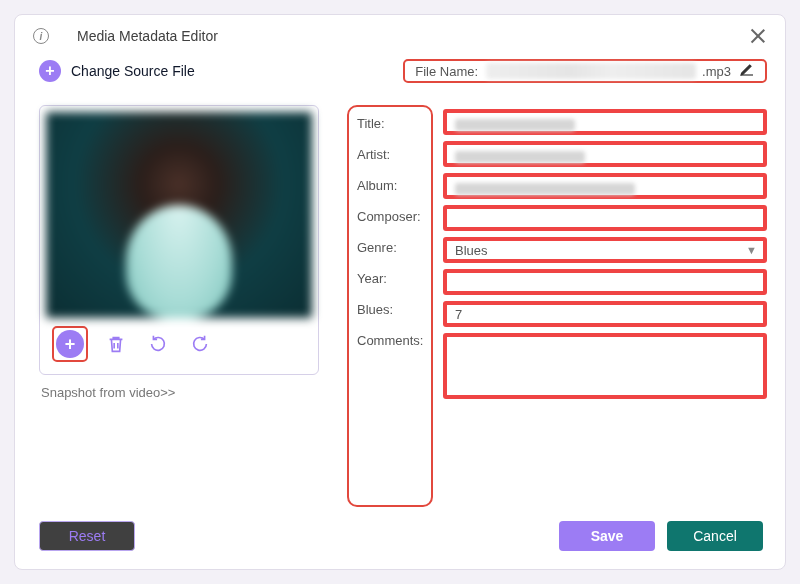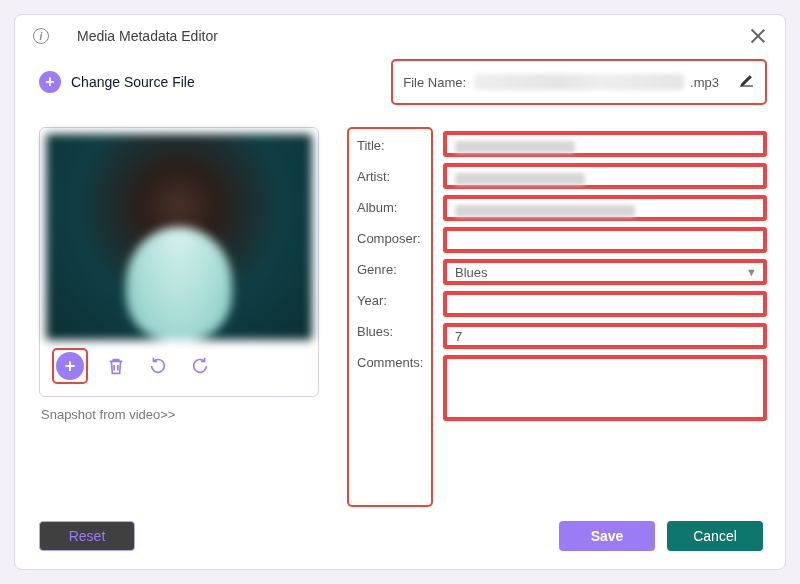--- a/index.html
+++ b/index.html
@@ -8,37 +8,37 @@
 .titlebar { display: flex; align-items: center; padding: 12px 18px 8px 18px; }
 .info-icon { width: 16px; height: 16px; border: 1.5px solid #888; border-radius: 50%; display: inline-flex; align-items: center; justify-content: center; font-size: 10px; color: #888; margin-right: 8px; font-style: italic; font-weight: bold; }
 .title { font-size: 14px; color: #404040; margin-left: 20px; }
 .close-x { margin-left: auto; width: 18px; height: 18px; cursor: pointer; position: relative; }
 .close-x::before, .close-x::after { content: ""; position: absolute; left: 8px; top: 0; width: 1.5px; height: 18px; background: #666; }
 .close-x::before { transform: rotate(45deg); }
 .close-x::after { transform: rotate(-45deg); }
 .toprow { display: flex; align-items: center; padding: 6px 18px 4px 24px; }
 .plus-circle { width: 22px; height: 22px; background: #9c7cf4; border-radius: 50%; display: inline-flex; align-items: center; justify-content: center; color: #fff; font-size: 16px; font-weight: bold; margin-right: 10px; cursor: pointer; }
 .change-src { font-size: 14px; color: #0f172a; cursor: pointer; }
-.filename-area { margin-left: auto; display: flex; align-items: center; border: 2.5px solid #e2483d; border-radius: 5px; padding: 11px 10px; }
+.filename-area { margin-left: auto; display: flex; align-items: center; border: 2.5px solid #e2483d; border-radius: 5px; padding: 0 10px; }
 .filename-label { font-size: 13px; color: #555; margin-right: 8px; }
 .filename-blur { width: 210px; height: 16px; background: linear-gradient(90deg,#eee 0%,#e5e5e5 40%,#eee 60%,#e5e5e5 100%); filter: blur(2px); border-radius: 3px; }
-.filename-ext { font-size: 13px; color: #555; margin-left: 6px; margin-right: 20px; }
+.filename-ext { font-size: 13px; color: #555; margin-left: 6px; margin-right: 8px; }
 .pencil-icon { width: 16px; height: 16px; cursor: pointer; }
 .content { display: flex; padding: 18px 18px 0 24px; flex: 1; }
 .leftpane { width: 280px; }
 .art-frame { border: 1px solid #d6d0e8; border-radius: 6px; padding: 6px; background: #fff; }
 .art-img { width: 100%; height: 206px; display: block; border-radius: 2px; background: radial-gradient(circle at 50% 35%, #4a3028 0%, #2b1e1a 20%, #0f3e44 55%, #0b2e33 100%); position: relative; overflow: hidden; filter: blur(5px); }
 .art-img::after { content:""; position:absolute; left:30%; top:45%; width:40%; height:55%; background:radial-gradient(ellipse at top,#d8f2ef 0%,#a8dcd6 60%,#7fc5bd 100%); border-radius:50% 50% 40% 40%; }
 .art-toolbar { display: flex; align-items: center; gap: 14px; padding: 8px 6px 6px 6px; }
 .tool-btn { width: 28px; height: 28px; display: inline-flex; align-items: center; justify-content: center; cursor: pointer; color: #9c7cf4; }
 .add-art { background: #9c7cf4; border-radius: 50%; color: #fff; font-size: 18px; font-weight: bold; }
 .red-box { border: 2.5px solid #e2483d; border-radius: 5px; padding: 2px; display: inline-flex; }
 .snapshot-link { font-size: 13px; color: #777; margin-top: 10px; cursor: pointer; padding-left: 2px; }
 .rightpane { flex: 1; display: flex; padding-left: 28px; }
-.labels-col { border: 2.5px solid #e2483d; border-radius: 5px; padding: 6px 6px 6px 8px; display: flex; flex-direction: column; gap: 11px; width: 86px; }
+.labels-col { border: 2.5px solid #e2483d; border-radius: 10px; padding: 6px 6px 6px 8px; display: flex; flex-direction: column; gap: 11px; width: 86px; }
 .labels-col span { font-size: 13px; color: #555; height: 20px; display: flex; align-items: center; }
 .fields-col { flex: 1; display: flex; flex-direction: column; gap: 6px; padding-left: 10px; padding-top: 4px; }
 .fld { width: 100%; height: 26px; border: 4px solid #ef4444; border-radius: 3px; padding: 0 8px; font-size: 13px; color: #555; outline: none; background:#fff; }
 .fld.blurred { position: relative; }
 .fld.blurred::after { content:""; position:absolute; left:8px; top:6px; height:12px; background:#d6d6d6; border-radius:3px; filter:blur(2px); }
 .fld.b1::after{width:120px;} .fld.b2::after{width:130px;} .fld.b3::after{width:180px;}
 .select-wrap { position: relative; }
 .select-wrap .caret { position: absolute; right: 10px; top: 50%; transform: translateY(-50%); color: #888; font-size: 11px; pointer-events:none; }
 .comments { height: 66px; resize: none; }
 .footer { display: flex; align-items: center; padding: 14px 22px 18px 24px; gap: 12px; }

